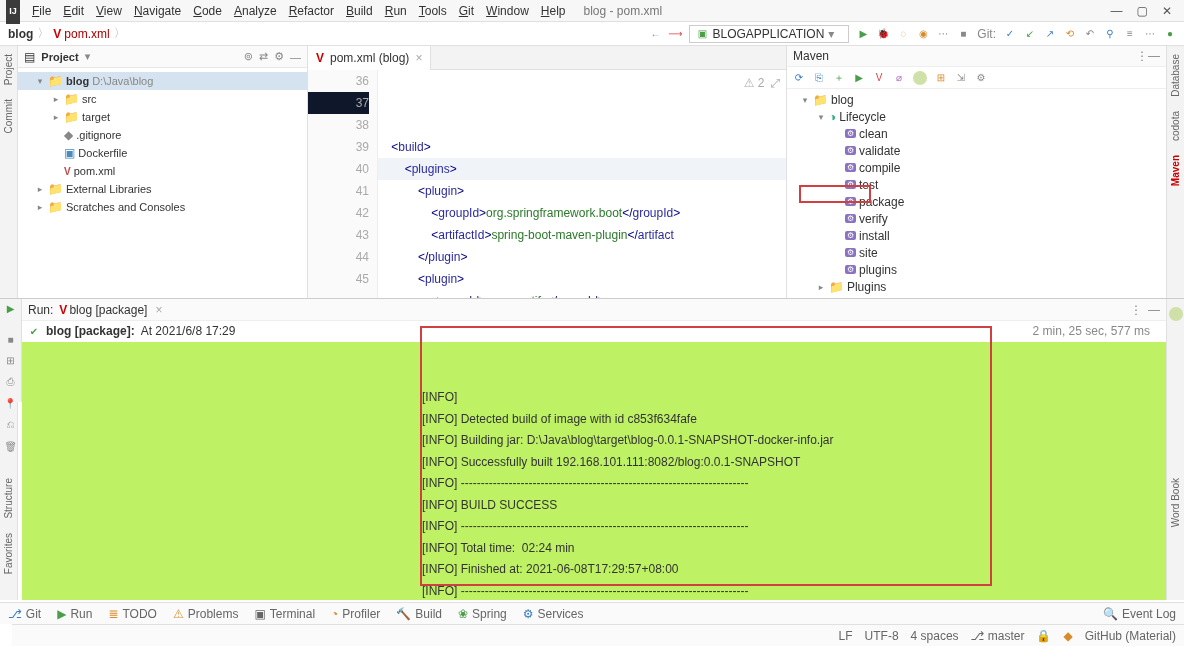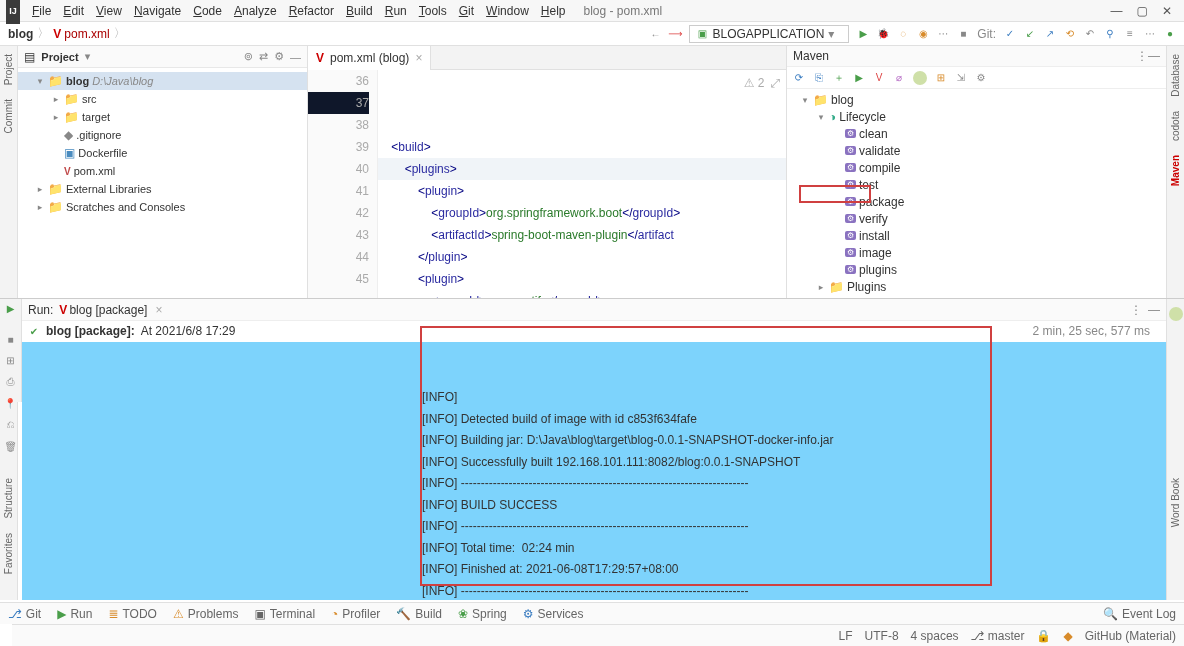--- a/index.html
+++ b/index.html
@@ -38,21 +38,21 @@
 .tree .row.sel { background:#d5e2f0; }
 .tree .ind { display:inline-block; }
 .arrow { width:10px; color:#888; font-size:9px; text-align:center; }
 .fld { color:#b8860b; }
 .fldB { color:#5a7da8; }
 .fileR { color:#c04848; font-weight:bold; font-size:10px; }
 .fileD { color:#4a8cc0; }
 .fileG { color:#888; }
 .lbl { font-size:11px; }
 .lbl.bold { font-weight:bold; }
-.lbl.dim { color:#888;font-style:italic; }
+.lbl.dim { color:#888; }
 
 .editor-wrap { flex:1; display:flex; flex-direction:column; min-width:0; }
 .tabstrip { height:24px; display:flex; align-items:center; border-bottom:1px solid #e0e0e0; background:#f3f3f3; }
 .etab { height:24px; display:flex; align-items:center; padding:0 8px; gap:6px; background:#fff; border-right:1px solid #e0e0e0; font-size:11px; }
 .etab .x { color:#aaa; cursor:pointer; }
 .editor-body { flex:1; display:flex; overflow:hidden; position:relative; }
 .gutter { width:70px; background:#fafafa; border-right:1px solid #eee; text-align:right; padding-right:8px; color:#aaa; font-family:"Consolas",monospace; font-size:13px; line-height:22px; padding-top:0; }
 .gutter .ln { height:22px; }
 .gutter .sel { background:#0f172a; }
 .code { flex:1; font-family:"Consolas",monospace; font-size:13px; line-height:22px; white-space:pre; overflow:hidden; position:relative; }
@@ -313,21 +313,21 @@
         <div class="mrow">
           <span style="width:38px"></span>
           <span class="arrow"></span>
           <span class="goal">⚙</span> 
           <span>install</span>
         </div>
         <div class="mrow">
           <span style="width:38px"></span>
           <span class="arrow"></span>
           <span class="goal">⚙</span> 
-          <span>image</span>
+          <span>site</span>
         </div>
         <div class="mrow">
           <span style="width:38px"></span>
           <span class="arrow"></span>
           <span class="goal">⚙</span> 
           <span>plugins</span>
         </div>
         <div class="mrow">
           <span style="width:22px"></span>
           <span class="arrow">▸</span>
@@ -379,21 +379,21 @@
     </div>
     <div class="console" id="console" style="position:relative">
       <div class="console-box" style="left:0px; top:4px; width:570px; height:252px;"></div>
     </div>
   </div>
   <div style="width:18px;border-left:1px solid #e0e0e0;background:#f3f3f3;display:flex;flex-direction:column;align-items:center;padding-top:8px">
     <span class="circle" style="background:#cfe0a8"></span>
   </div>
 </div>
 
-<div style="position:absolute;left:22px;right:18px;top:342px;height:258px;background:#7dd3fc;border-top:none;">
+<div style="position:absolute;left:22px;right:18px;top:342px;height:258px;background:#bef264;border-top:none;">
   <div class="console" id="console2" style="position:relative;padding-left:400px;height:100%;">
   <div>[INFO]</div><div>[INFO] Detected build of image with id c853f634fafe</div><div>[INFO] Building jar: D:\Java\blog\target\blog-0.0.1-SNAPSHOT-docker-info.jar</div><div>[INFO] Successfully built 192.168.101.111:8082/blog:0.0.1-SNAPSHOT</div><div>[INFO] ------------------------------------------------------------------------</div><div>[INFO] BUILD SUCCESS</div><div>[INFO] ------------------------------------------------------------------------</div><div>[INFO] Total time:  02:24 min</div><div>[INFO] Finished at: 2021-06-08T17:29:57+08:00</div><div>[INFO] ------------------------------------------------------------------------</div><div></div></div>
   <div style="position:absolute;left:398px;top:-16px;width:572px;height:260px;border:2px solid #d04040;pointer-events:none"></div>
 </div>
 
 <div class="toolstrip" style="position:absolute;left:0;right:0;bottom:22px">
   <span class="item">
       <span class="blue">⎇</span>
       <span>Git</span>
     </span>

